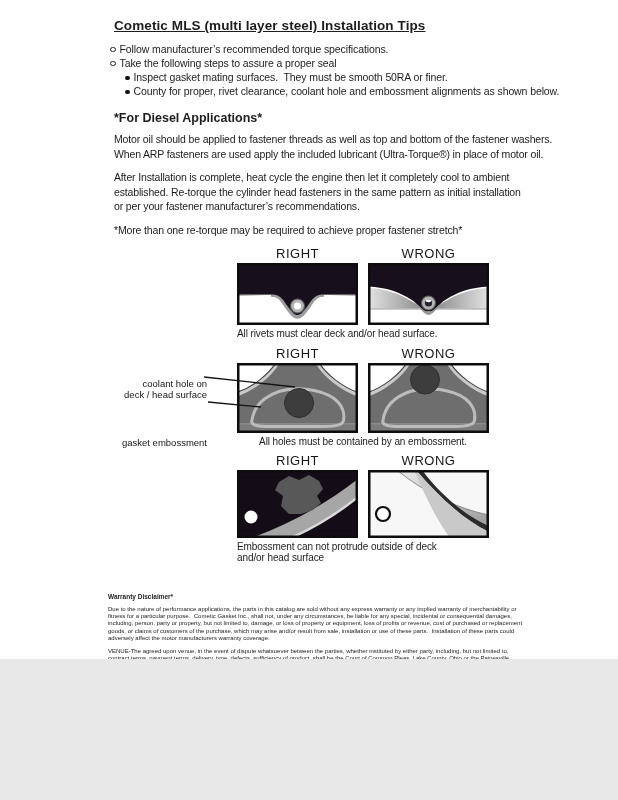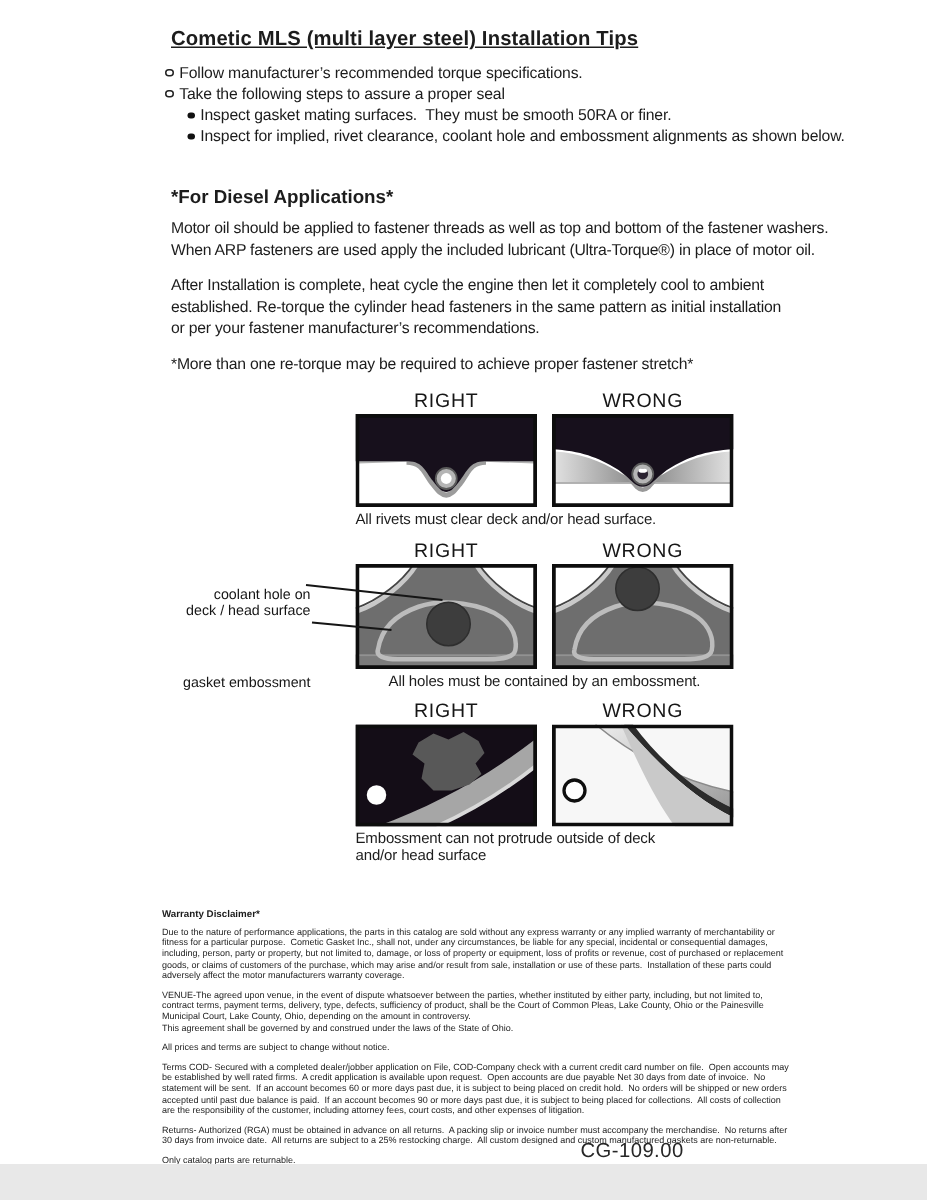--- a/index.html
+++ b/index.html
@@ -1,17 +1,17 @@
 <!DOCTYPE html>
 <html><head>
 <meta charset="utf-8">
 <style>
   html,body { margin:0; padding:0; background:#e8e8e8; }
   .page {
-    position:relative; width:618px; height:776px; margin:0 auto;
+    position:relative; width:618px; height:659px; margin:0 auto;
     background:#ffffff; overflow:hidden;
     font-family:"Liberation Sans", sans-serif; color:#1c1c1c;
   }
   .content { position:absolute; left:108px; top:18px; width:470px; }
 
   .doc-title {
     font-size:13.5px; font-weight:bold; text-decoration:underline;
     margin:0 0 9px 6px; letter-spacing:0.1px; white-space:pre;
   }
 
@@ -19,21 +19,21 @@
   .tip { font-size:10.5px; line-height:14px; white-space:pre; letter-spacing:-0.1px; }
   .b-ring {
     display:inline-block; width:3.5px; height:3.5px; border:1px solid #222;
     border-radius:50%; margin-right:4px; position:relative; top:-1px;
   }
   .b-dot {
     display:inline-block; width:4.5px; height:4.5px; background:#111;
     border-radius:50%; margin:0 4px 0 15px; position:relative; top:-1px;
   }
 
-  .diesel-heading { font-size:12.5px; font-weight:bold; margin:26px 0 7px 6px; white-space:pre; }
+  .diesel-heading { font-size:12.5px; font-weight:bold; margin:13px 0 7px 6px; white-space:pre; }
   .para { font-size:10.5px; line-height:14.5px; margin:0 0 9px 6px; white-space:pre; letter-spacing:-0.15px; }
 
   .diagrams { margin-left:129px; width:252px; }
   .dg-row { margin-top:6px; position:relative; }
   .dg-labels { display:flex; gap:10px; margin-bottom:2px; }
   .dg-label { width:121px; text-align:center; font-size:13px; letter-spacing:0.5px; color:#161616; }
   .dg-panels { display:flex; gap:10px; }
   .panel { display:block; }
   .dg-caption { font-size:10px; letter-spacing:-0.1px; margin-top:3px; white-space:pre; }
   .dg-caption.center { text-align:center; }
@@ -59,21 +59,21 @@
 
 <div class="page">
   <div class="content">
 
     <h1 class="doc-title">Cometic MLS (multi layer steel) Installation Tips</h1>
 
     <div class="tips">
       <div class="tip"><span class="b-ring"></span><span>Follow manufacturer’s recommended torque specifications.</span></div>
       <div class="tip"><span class="b-ring"></span><span>Take the following steps to assure a proper seal</span></div>
       <div class="tip"><span class="b-dot"></span><span>Inspect gasket mating surfaces.  They must be smooth 50RA or finer.</span></div>
-      <div class="tip"><span class="b-dot"></span><span>Inspect for implied, rivet clearance, coolant hole and embossment alignments as shown below.</span></div>
+      <div class="tip"><span class="b-dot"></span><span>County for proper, rivet clearance, coolant hole and embossment alignments as shown below.</span></div>
     </div>
 
     <h2 class="diesel-heading">*For Diesel Applications*</h2>
     <p class="para">Motor oil should be applied to fastener threads as well as top and bottom of the fastener washers.
 When ARP fasteners are used apply the included lubricant (Ultra-Torque®) in place of motor oil.</p>
     <p class="para">After Installation is complete, heat cycle the engine then let it completely cool to ambient
 established. Re-torque the cylinder head fasteners in the same pattern as initial installation
 or per your fastener manufacturer’s recommendations.</p>
     <p class="para">*More than one re-torque may be required to achieve proper fastener stretch*</p>
 

